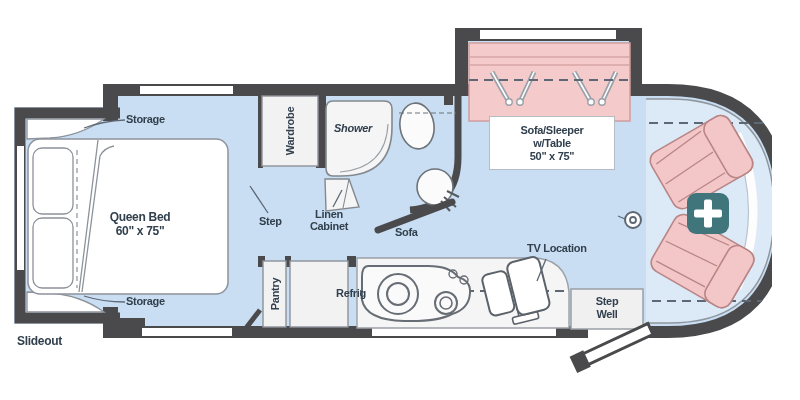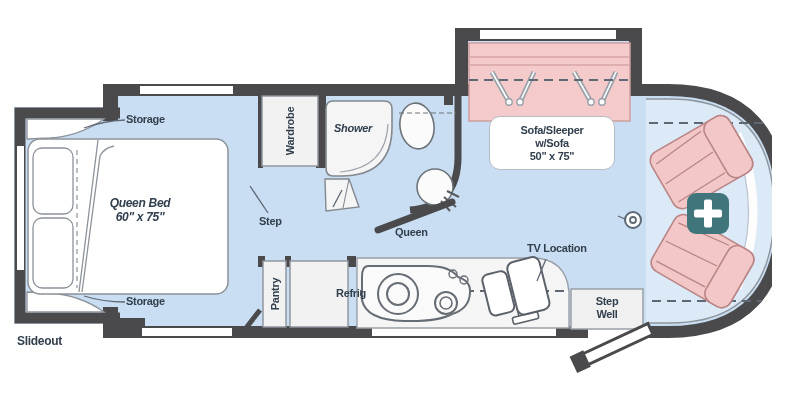--- a/index.html
+++ b/index.html
@@ -10,21 +10,21 @@
   #plan-svg{position:absolute;left:0;top:0;}
   .lbl{
     position:absolute;font-weight:bold;font-size:11px;letter-spacing:-0.3px;
     color:#32404e;white-space:nowrap;z-index:5;
   }
   .lbl.big{font-size:12px;}
   .blk{text-align:center;line-height:12.5px;white-space:normal;}
   .blk span{display:block;}
   .vert{transform:translate(-50%,-50%) rotate(-90deg);transform-origin:center;}
   .boxlbl{
-    position:absolute;z-index:5;background:#ffffff;border:1.5px solid #b6bcc4;border-radius:11px;
+    position:absolute;z-index:5;background:#ffffff;border:1.5px solid #b6bcc4;border-radius:0;
     display:flex;flex-direction:column;align-items:center;justify-content:center;
     font-weight:bold;font-size:11px;letter-spacing:-0.3px;color:#32404e;line-height:13px;
   }
   .bedlbl{line-height:14px;}
 </style>
 </head>
 <body>
 
 <div id="stage">
 
@@ -168,35 +168,39 @@
     <path d="M268,213 L250,186"></path>
     <path d="M333,207 L342,190"></path>
     <path d="M546,259 L537,281"></path>
     <path d="M618,216 L625,219"></path>
   </g>
 </svg>
 
 <div class="lbl" style="left:126px;top:113px;">Storage</div>
 <div class="lbl" style="left:126px;top:295px;">Storage</div>
 
-<div class="lbl big blk bedlbl" style="left:80px;top:196px;width:120px;font-style:italic;">
+<div class="lbl big blk bedlbl" style="left:80px;top:210px;width:120px;">
   <span>Queen Bed</span>
   <span>60" x 75"</span>
 </div>
 
 <div class="lbl big" style="left:17px;top:321px;margin-top:13px;">Slideout</div>
 <div class="lbl" style="left:259px;top:215px;">Step</div>
 
 <div class="lbl vert" style="left:290px;top:131px;">Wardrobe</div>
 <div class="lbl" style="left:334px;top:122px;font-style:italic;">Shower</div>
-<div class="lbl" style="left:395px;top:226px;">Queen</div>
+<div class="lbl blk" style="left:300px;top:208px;width:58px;line-height:12px;">
+  <span>Linen</span>
+  <span>Cabinet</span>
+</div>
+<div class="lbl" style="left:395px;top:226px;">Sofa</div>
 
 <div class="boxlbl" style="left:489px;top:116px;width:124px;height:52px;">
   <span>Sofa/Sleeper</span>
-  <span>w/Sofa</span>
+  <span>w/Table</span>
   <span>50" x 75"</span>
 </div>
 
 
 <div class="lbl" style="left:527px;top:242px;">TV Location</div>
 
 <div class="lbl vert" style="left:275px;top:294px;">Pantry</div>
 <div class="lbl" style="left:291px;top:287px;width:56px;text-align:center;padding-left:32px;">Refrig</div>
 <div class="lbl blk" style="left:571px;top:295px;width:72px;line-height:13px;">
   <span>Step</span>

